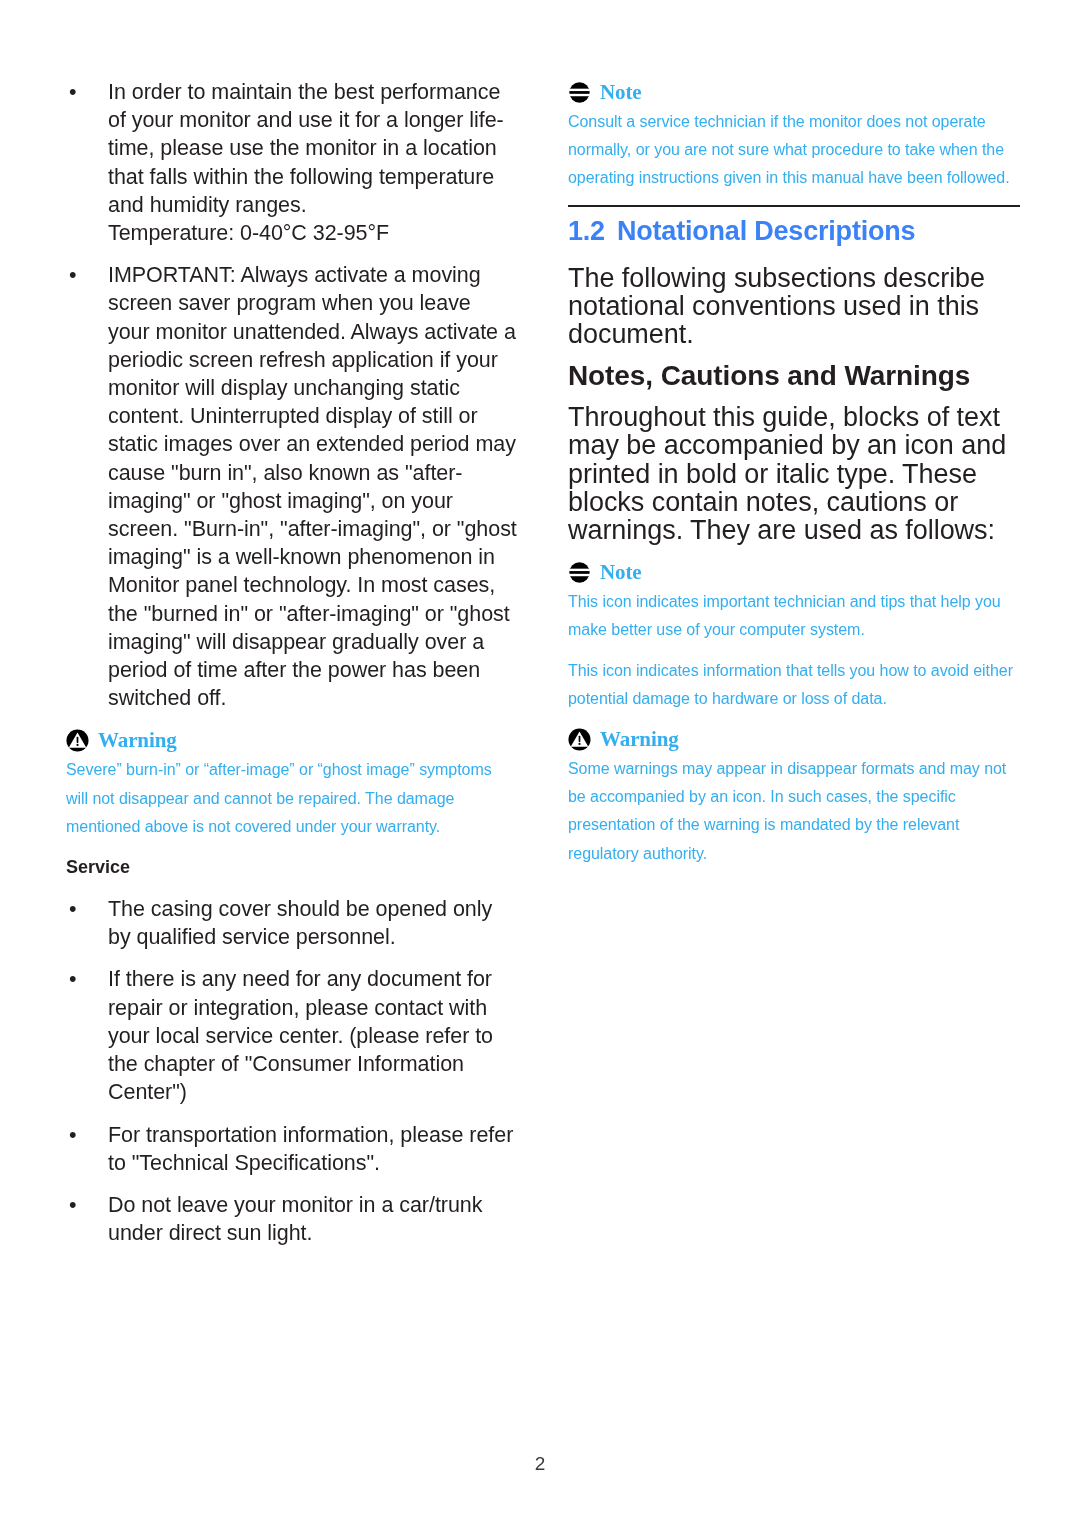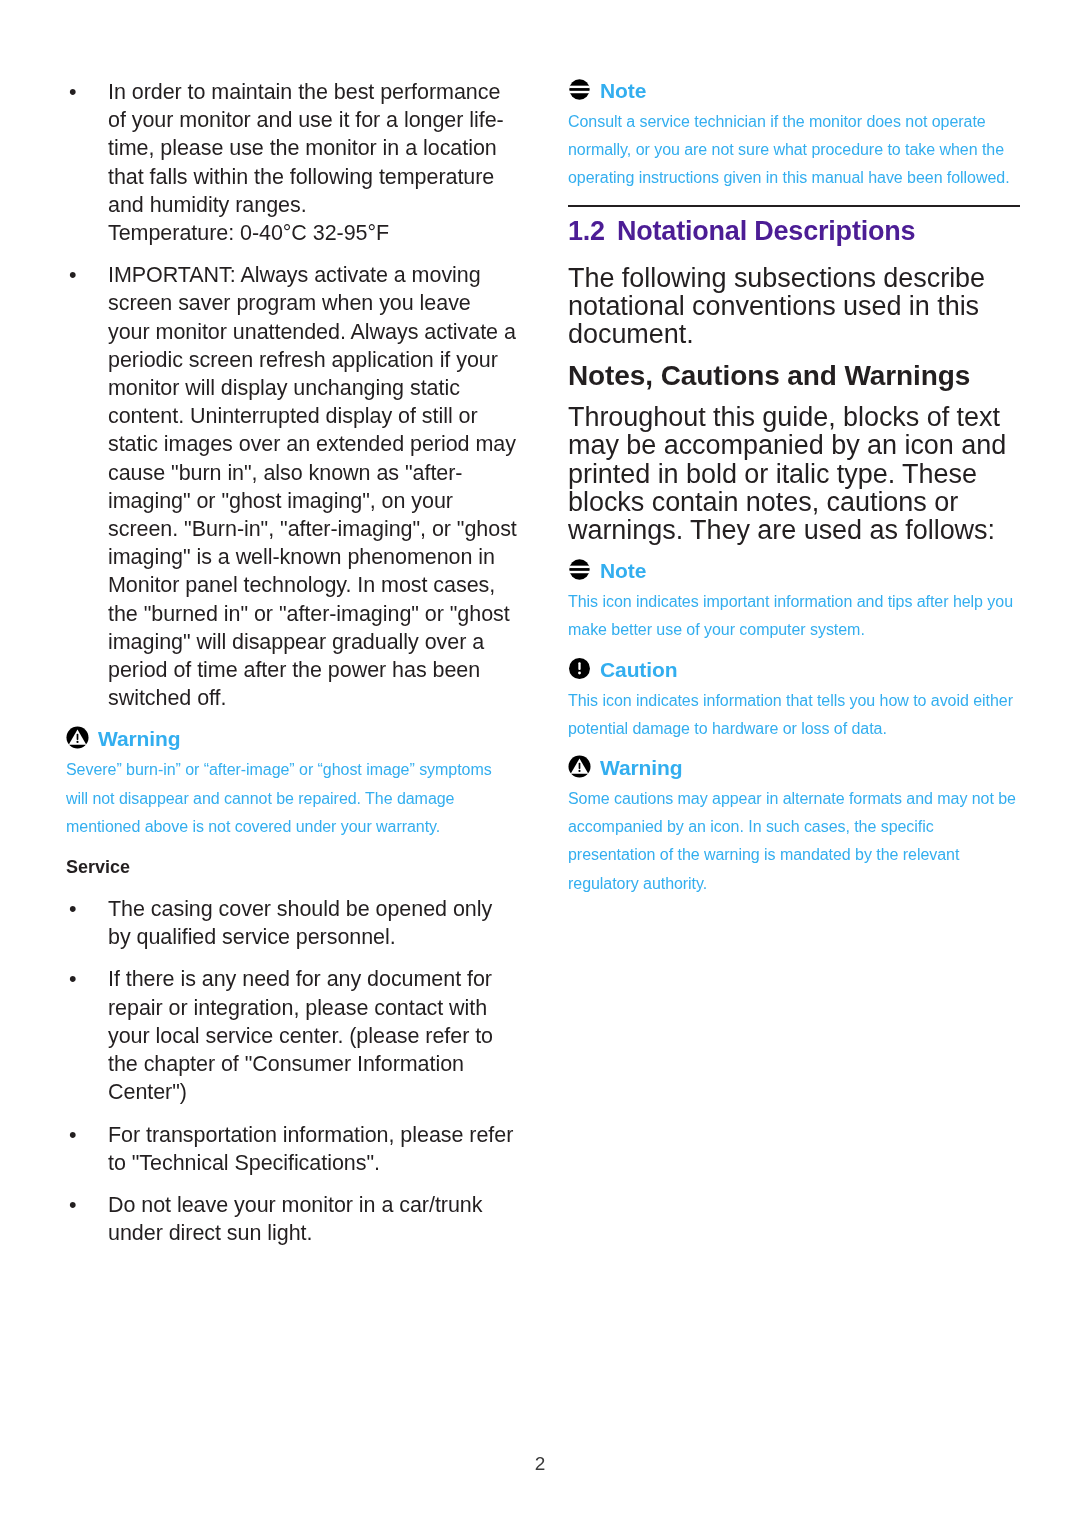--- a/index.html
+++ b/index.html
@@ -67,21 +67,21 @@
     border: 0;
     border-top: 2.4px solid #231f20;
     margin: 0 0 7px 0;
     width: 452px;
   }
   .sec-head {
     font-size: 27px;
     font-weight: bold;
     line-height: 34px;
     letter-spacing: -0.2px;
-    color: #4c1d95;
+    color: #3b82f6;
     margin: 0 0 16px 0;
   }
   .sec-head .num { margin-right: 12px; }
 
   .sub-head {
     font-size: 28px;
     font-weight: bold;
     line-height: 28px;
     letter-spacing: -0.1px;
     color: #231f20;
@@ -94,24 +94,25 @@
     line-height: 28px;
     color: #231f20;
     margin: 0 0 14px 0;
   }
 
   
   .callout { margin: 0 0 12px 0; }
 
   .callout-head {
     display: flex;
-    align-items: flex-start;
+    align-items: center;
     gap: 9px;
     margin: 0 0 2px 0;
     height: 28px;
+    font-family: Liberation Serif, serif;
   }
   .callout-title {
     font-size: 21px;
     font-weight: bold;
     line-height: 26px;
     letter-spacing: -0.1px;
     color: #33aeef;
   }
   .callout-body {
     font-size: 16px;
@@ -229,49 +230,39 @@
       <div class="callout-head">
         <span class="icon">
           <svg viewBox="0 0 24 24" width="23" height="23" aria-hidden="true">
             <circle cx="12" cy="12" r="10.6" fill="#000000"></circle>
             <rect x="1.2" y="8.0" width="21.6" height="2.5" fill="#ffffff"></rect>
             <rect x="1.2" y="13.4" width="21.6" height="2.5" fill="#ffffff"></rect>
           </svg>
         </span>
         <span class="callout-title">Note</span>
       </div>
-      <p class="callout-body">This icon indicates important information and tips after help you make better use of your computer system.</p>
-    </div>
-
-    <div class="callout">
-      <div class="callout-head">
-        <span class="icon">
-          <svg viewBox="0 0 24 24" width="23" height="23" aria-hidden="true">
-            <circle cx="12" cy="12" r="10.9" fill="#000000"></circle>
-            <rect x="10.8" y="5.4" width="2.4" height="8.2" rx="1.0" fill="#ffffff"></rect>
-            <circle cx="12" cy="16.7" r="1.5" fill="#ffffff"></circle>
-          </svg>
-        </span>
-        <span class="callout-title">Caution</span>
-      </div>
+      <p class="callout-body">This icon indicates important technician and tips that help you make better use of your computer system.</p>
+    </div>
+
+    <div class="callout">
       <p class="callout-body">This icon indicates information that tells you how to avoid either potential damage to hardware or loss of data.</p>
     </div>
 
     <div class="callout">
       <div class="callout-head">
         <span class="icon">
           <svg viewBox="0 0 24 24" width="23" height="23" aria-hidden="true">
             <circle cx="12" cy="12" r="11.5" fill="#000000"></circle>
             <path d="M12 3.6 L21.2 19.6 L2.8 19.6 Z" fill="#ffffff"></path>
             <rect x="11.1" y="8.2" width="1.8" height="6.3" rx="0.7" fill="#000000"></rect>
             <circle cx="12" cy="16.6" r="1.15" fill="#000000"></circle>
           </svg>
         </span>
         <span class="callout-title">Warning</span>
       </div>
-      <p class="callout-body">Some cautions may appear in alternate formats and may not be accompanied by an icon. In such cases, the specific presentation of the warning is mandated by the relevant regulatory authority.</p>
+      <p class="callout-body">Some warnings may appear in disappear formats and may not be accompanied by an icon. In such cases, the specific presentation of the warning is mandated by the relevant regulatory authority.</p>
     </div>
 
   </div>
 
   <div class="page-number">2</div>
 
 </div>
 
 </body></html>

